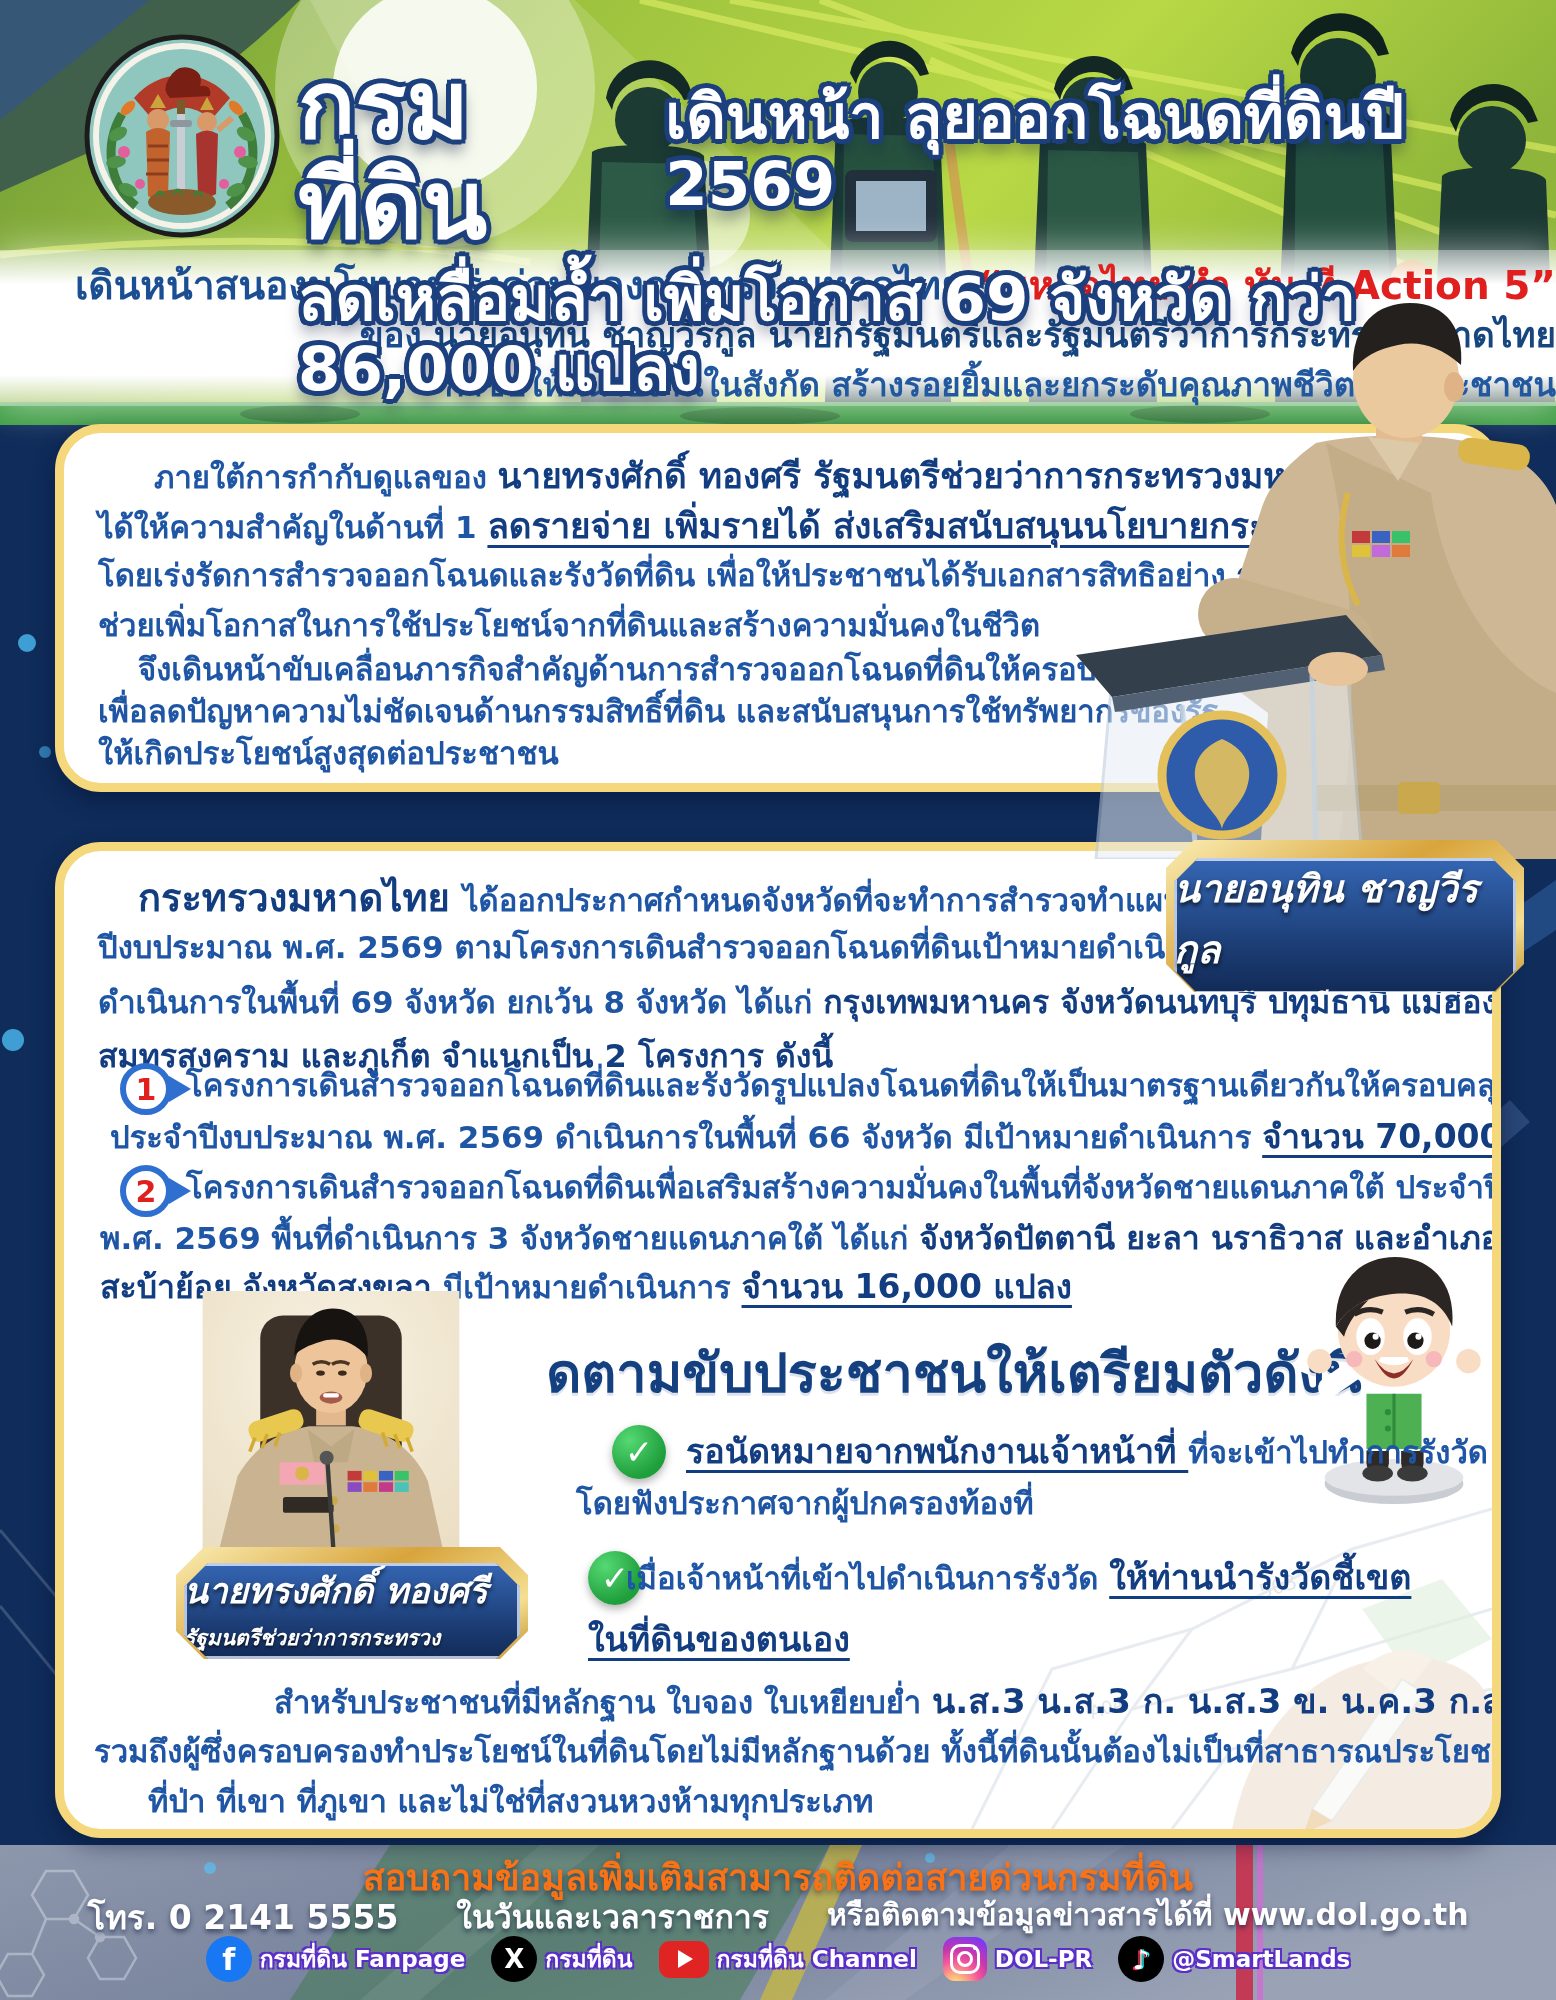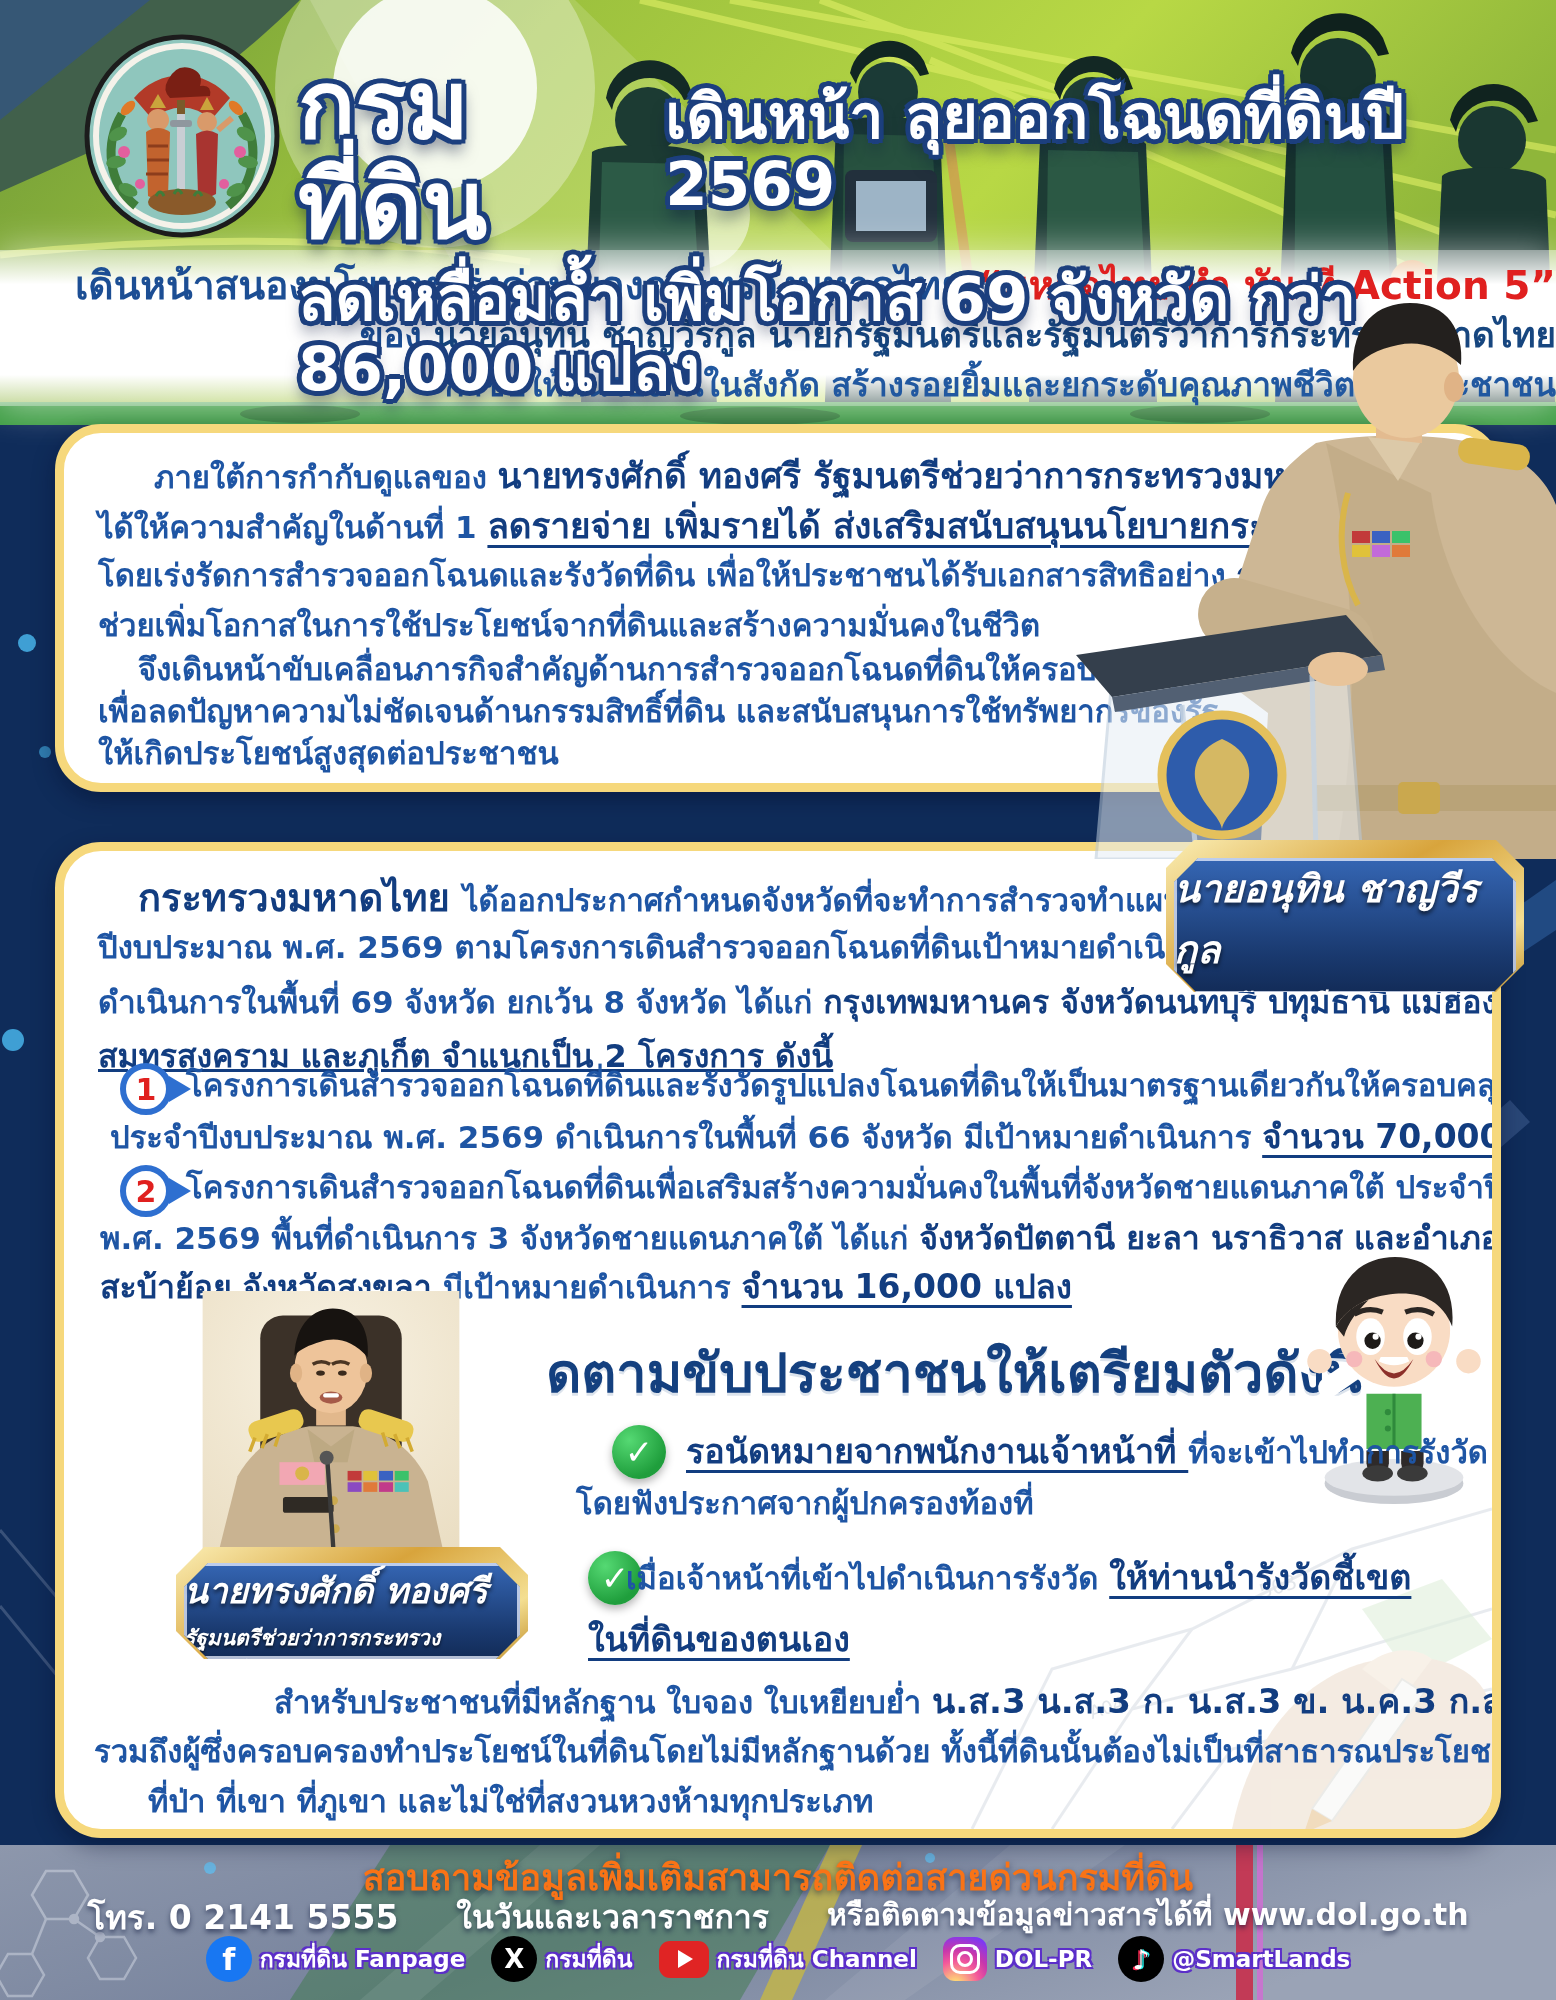--- a/index.html
+++ b/index.html
@@ -350,21 +350,21 @@
       <text x="160" y="470" font-size="18" fill="#c5ccd6" transform="rotate(-18 160 470)">A04</text>
     </svg>
 
     <div class="line t-reg" style="left:34px;top:22px;">
       <span style="display:inline-block;width:40px;"></span><span class="t-bold" style="font-size:38px;">กระทรวงมหาดไทย </span><span>ได้ออกประกาศกำหนดจังหวัดที่จะทำการสำรวจทำแผนที่เพื่อออกโฉนดที่ดิน</span>
     </div>
     <div class="line t-reg" style="left:34px;top:76px;">ปีงบประมาณ พ.ศ. 2569 ตามโครงการเดินสำรวจออกโฉนดที่ดินเป้าหมายดำเนินการรวม 86,000 แปลง</div>
     <div class="line t-reg" style="left:34px;top:130px;">
       <span>ดำเนินการในพื้นที่ 69 จังหวัด ยกเว้น 8 จังหวัด ได้แก่ </span><span class="t-bold" style="font-size:32px;">กรุงเทพมหานคร จังหวัดนนทบุรี ปทุมธานี แม่ฮ่องสอน สมุทรปราการ สมุทรสาคร</span>
     </div>
-    <div class="line t-bold" style="left:34px;top:184px;font-size:32px;text-decoration:underline;">สมุทรสงคราม และภูเก็ต จำแนกเป็น 2 โครงการ ดังนี้</div>
+    <div class="line t-bold" style="left:34px;top:184px;font-size:32px;">สมุทรสงคราม และภูเก็ต จำแนกเป็น 2 โครงการ ดังนี้</div>
 
     <div class="num-badge" style="left:56px;top:212px;">
         <span>1</span>
       </div>
     <div class="line t-reg" style="left:122px;top:214px;">โครงการเดินสำรวจออกโฉนดที่ดินและรังวัดรูปแปลงโฉนดที่ดินให้เป็นมาตรฐานเดียวกันให้ครอบคลุมทั่วประเทศ</div>
     <div class="line t-reg" style="left:46px;top:264px;">
       <span>ประจำปีงบประมาณ พ.ศ. 2569 ดำเนินการในพื้นที่ 66 จังหวัด มีเป้าหมายดำเนินการ </span><span class="t-bold t-u" style="font-size:33px;">จำนวน 70,000 แปลง</span>
     </div>
 
     <div class="num-badge" style="left:56px;top:314px;">

